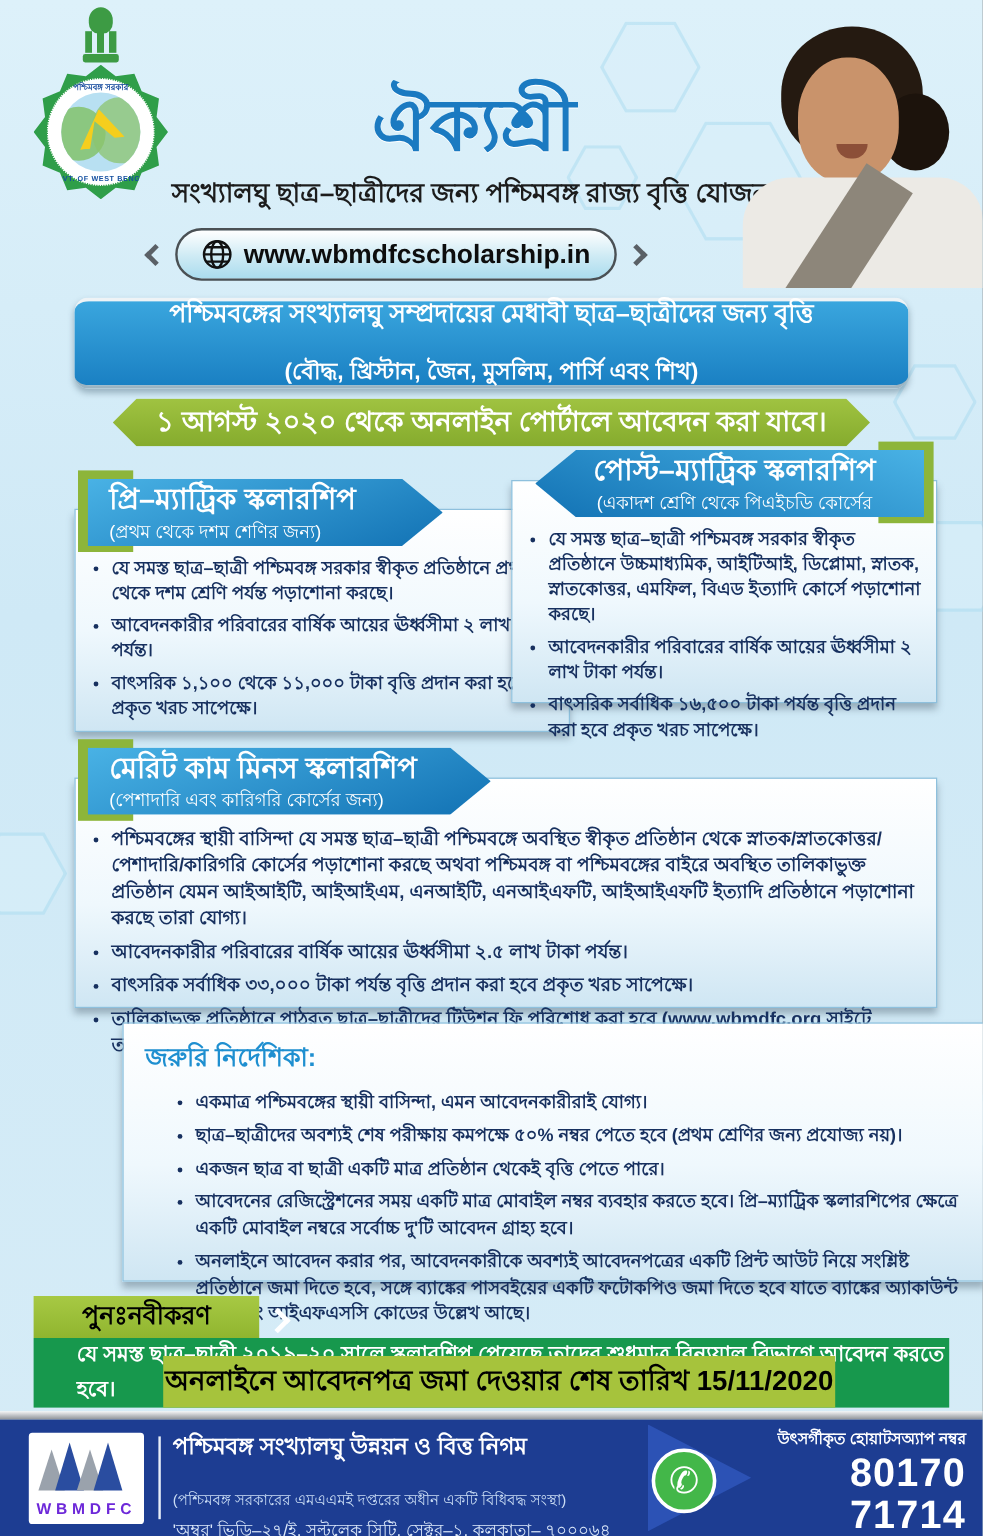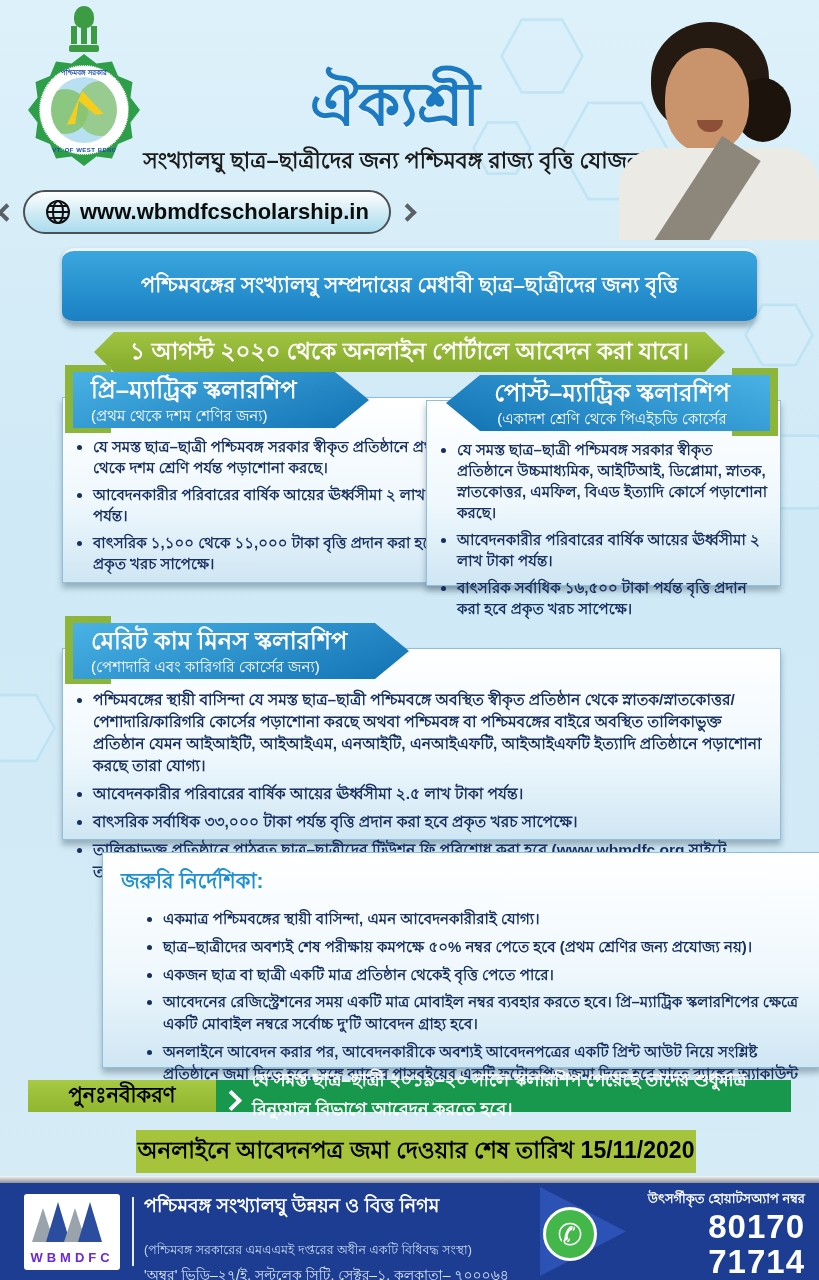--- a/index.html
+++ b/index.html
@@ -30,21 +30,21 @@
   .seal .tri { position:absolute; left:14px; top:14px; width:38px; height:32px; background:#f5ce1d;
                clip-path:polygon(0 100%,50% 0,100% 78%,78% 78%,38% 30%,22% 100%); transform:rotate(-6deg); }
   .seal .t-top { position:absolute; top:13px; left:0; right:0; text-align:center; font-size:7px; font-weight:bold; color:#15499c; }
   .seal .t-bot { position:absolute; bottom:13px; left:0; right:0; text-align:center; font-size:6px; font-weight:bold; color:#1450a0; letter-spacing:.5px; }
 
   .main-title { position:absolute; left:170px; top:58px; width:450px; text-align:center;
                 color:#1b7ac1; font-size:60px; font-weight:bold; text-shadow:0 1px 0 #fff; }
   .sub-title  { position:absolute; left:135px; top:143px; width:520px; text-align:center;
                 color:#1c1c1c; font-size:22px; font-weight:bold; }
 
-  .website-row { position:absolute; left:0; top:190px; width:660px; display:flex; justify-content:flex-start; align-items:center; gap:10px; }
+  .website-row { position:absolute; left:0; top:190px; width:660px; display:flex; justify-content:center; align-items:center; gap:10px; }
   .chev { width:13px; height:13px; border-left:4px solid #5a6066; border-bottom:4px solid #5a6066; }
   .chev.l { transform:rotate(45deg); }
   .chev.r { transform:rotate(225deg); }
   .website-pill { display:flex; align-items:center; gap:9px; height:44px; padding:0 20px;
                   background:linear-gradient(180deg,#ffffff,#cdeaf4 55%,#aadcee); border:2px solid #4a5054;
                   border-radius:22px; font-size:22px; font-weight:bold; color:#0d0d0d; cursor:pointer; }
 
   .cm-photo { position:absolute; right:0; top:0; width:206px; height:240px; overflow:hidden; }
   .cm-hair { position:absolute; left:38px; top:22px; width:118px; height:112px; border-radius:52% 52% 46% 46%; background:#251a11; }
   .cm-bun  { position:absolute; right:28px; top:78px; width:56px; height:64px; border-radius:50%; background:#1c130c; }
@@ -62,21 +62,21 @@
   .intro-banner .l2 { font-size:19px; font-weight:bold; }
 
   .date-banner { position:absolute; left:94px; right:94px; top:332px; height:40px;
                  background:linear-gradient(180deg,#a0c341,#85ab2d);
                  clip-path:polygon(20px 0,calc(100% - 20px) 0,100% 50%,calc(100% - 20px) 100%,20px 100%,0 50%);
                  color:#fff; font-size:23px; font-weight:bold; display:flex; align-items:center; justify-content:center; }
 
   
   .card { position:absolute; background:linear-gradient(180deg,#ffffff 0%,#eff8fd 55%,#cfe6f3 100%);
           border:1px solid #8ec0dd; box-shadow:0 5px 6px rgba(80,100,115,.45); }
-  .card-pre   { left:62px;  top:397px; width:413px; height:186px; }
+  .card-pre   { left:62px;  top:424px; width:413px; height:186px; }
   .card-post  { left:426px; top:400px; width:355px; height:186px; }
   .card-merit { left:62px;  top:648px; width:719px; height:192px; }
   .card-guide { left:62px;  top:852px; width:719px; height:216px;margin-left:40px; }
 
   .ribbon { position:absolute; height:56px; z-index:3; }
   .ribbon .accent { position:absolute; top:-7px; width:46px; height:68px; background:#8db53a; }
   .ribbon .body { position:absolute; top:0; bottom:0; color:#fff; padding:5px 42px 4px 18px; }
   .ribbon .rt { font-size:24px; font-weight:bold; line-height:1.1; }
   .ribbon .rs { font-size:15px; margin-top:1px; }
 
@@ -96,21 +96,21 @@
 
   ul.bullets { margin:0; padding:10px 12px 8px 30px; color:#17305f; font-weight:700; }
   ul.bullets li { margin-bottom:6px; }
   .card-pre ul.bullets, .card-post ul.bullets { padding-top:38px; font-size:15px; line-height:1.4; }
   .card-merit ul.bullets { padding-top:40px; font-size:15.5px; line-height:1.42; }
 
   .guide-title { color:#1e8fd0; font-size:21px; font-weight:bold; padding:12px 18px 0; }
   .card-guide ul.bullets { padding:8px 16px 6px 60px; font-size:15px; line-height:1.45; }
 
   
-  .renewal { position:absolute; left:28px; right:28px; top:1080px; height:32px; display:flex; }
+  .renewal { position:absolute; left:28px; right:28px; top:1080px; height:32px; display:flex;flex-direction:column; }
   .renewal-label { width:188px; background:linear-gradient(180deg,#a7c944,#90b52f); color:#000;
                    font-size:21px; font-weight:bold; display:flex; align-items:center; justify-content:center; }
   .renewal-chev { position:absolute; left:196px; top:13px; width:15px; height:15px;
                   border-top:4px solid #fff; border-right:4px solid #fff; transform:rotate(45deg); z-index:2; }
   .renewal-bar { flex:1; background:#17984d; color:#fff; font-size:17.5px; font-weight:bold;
                  display:flex; align-items:center; padding-left:36px; }
 
   .deadline { position:absolute; left:136px; top:1130px; width:560px; height:43px; background:#a6c33c;
               color:#000; font-size:23px; font-weight:bold; display:flex; align-items:center; justify-content:center; }
 
@@ -209,20 +209,21 @@
     <div class="cm-hair"></div>
       <div class="cm-bun"></div>
       <div class="cm-face"></div>
     <div class="cm-smile"></div>
       <div class="cm-body"></div>
       <div class="cm-sash"></div>
   </div>
 
   <div class="intro-banner">
     <div class="l1">পশ্চিমবঙ্গের সংখ্যালঘু সম্প্রদায়ের মেধাবী ছাত্র–ছাত্রীদের জন্য বৃত্তি</div>
+    <div class="l2">(বৌদ্ধ, খ্রিস্টান, জৈন, মুসলিম, পার্সি এবং শিখ)</div>
   </div>
 
   <div class="date-banner">১ আগস্ট ২০২০ থেকে অনলাইন পোর্টালে আবেদন করা যাবে।</div>
 
   <div class="card card-pre">
     <div class="ribbon ribbon-right">
       <div class="accent"></div>
       <div class="body">
         <div class="rt">প্রি–ম্যাট্রিক স্কলারশিপ</div>
         <div class="rs">(প্রথম থেকে দশম শেণির জন্য)</div>

